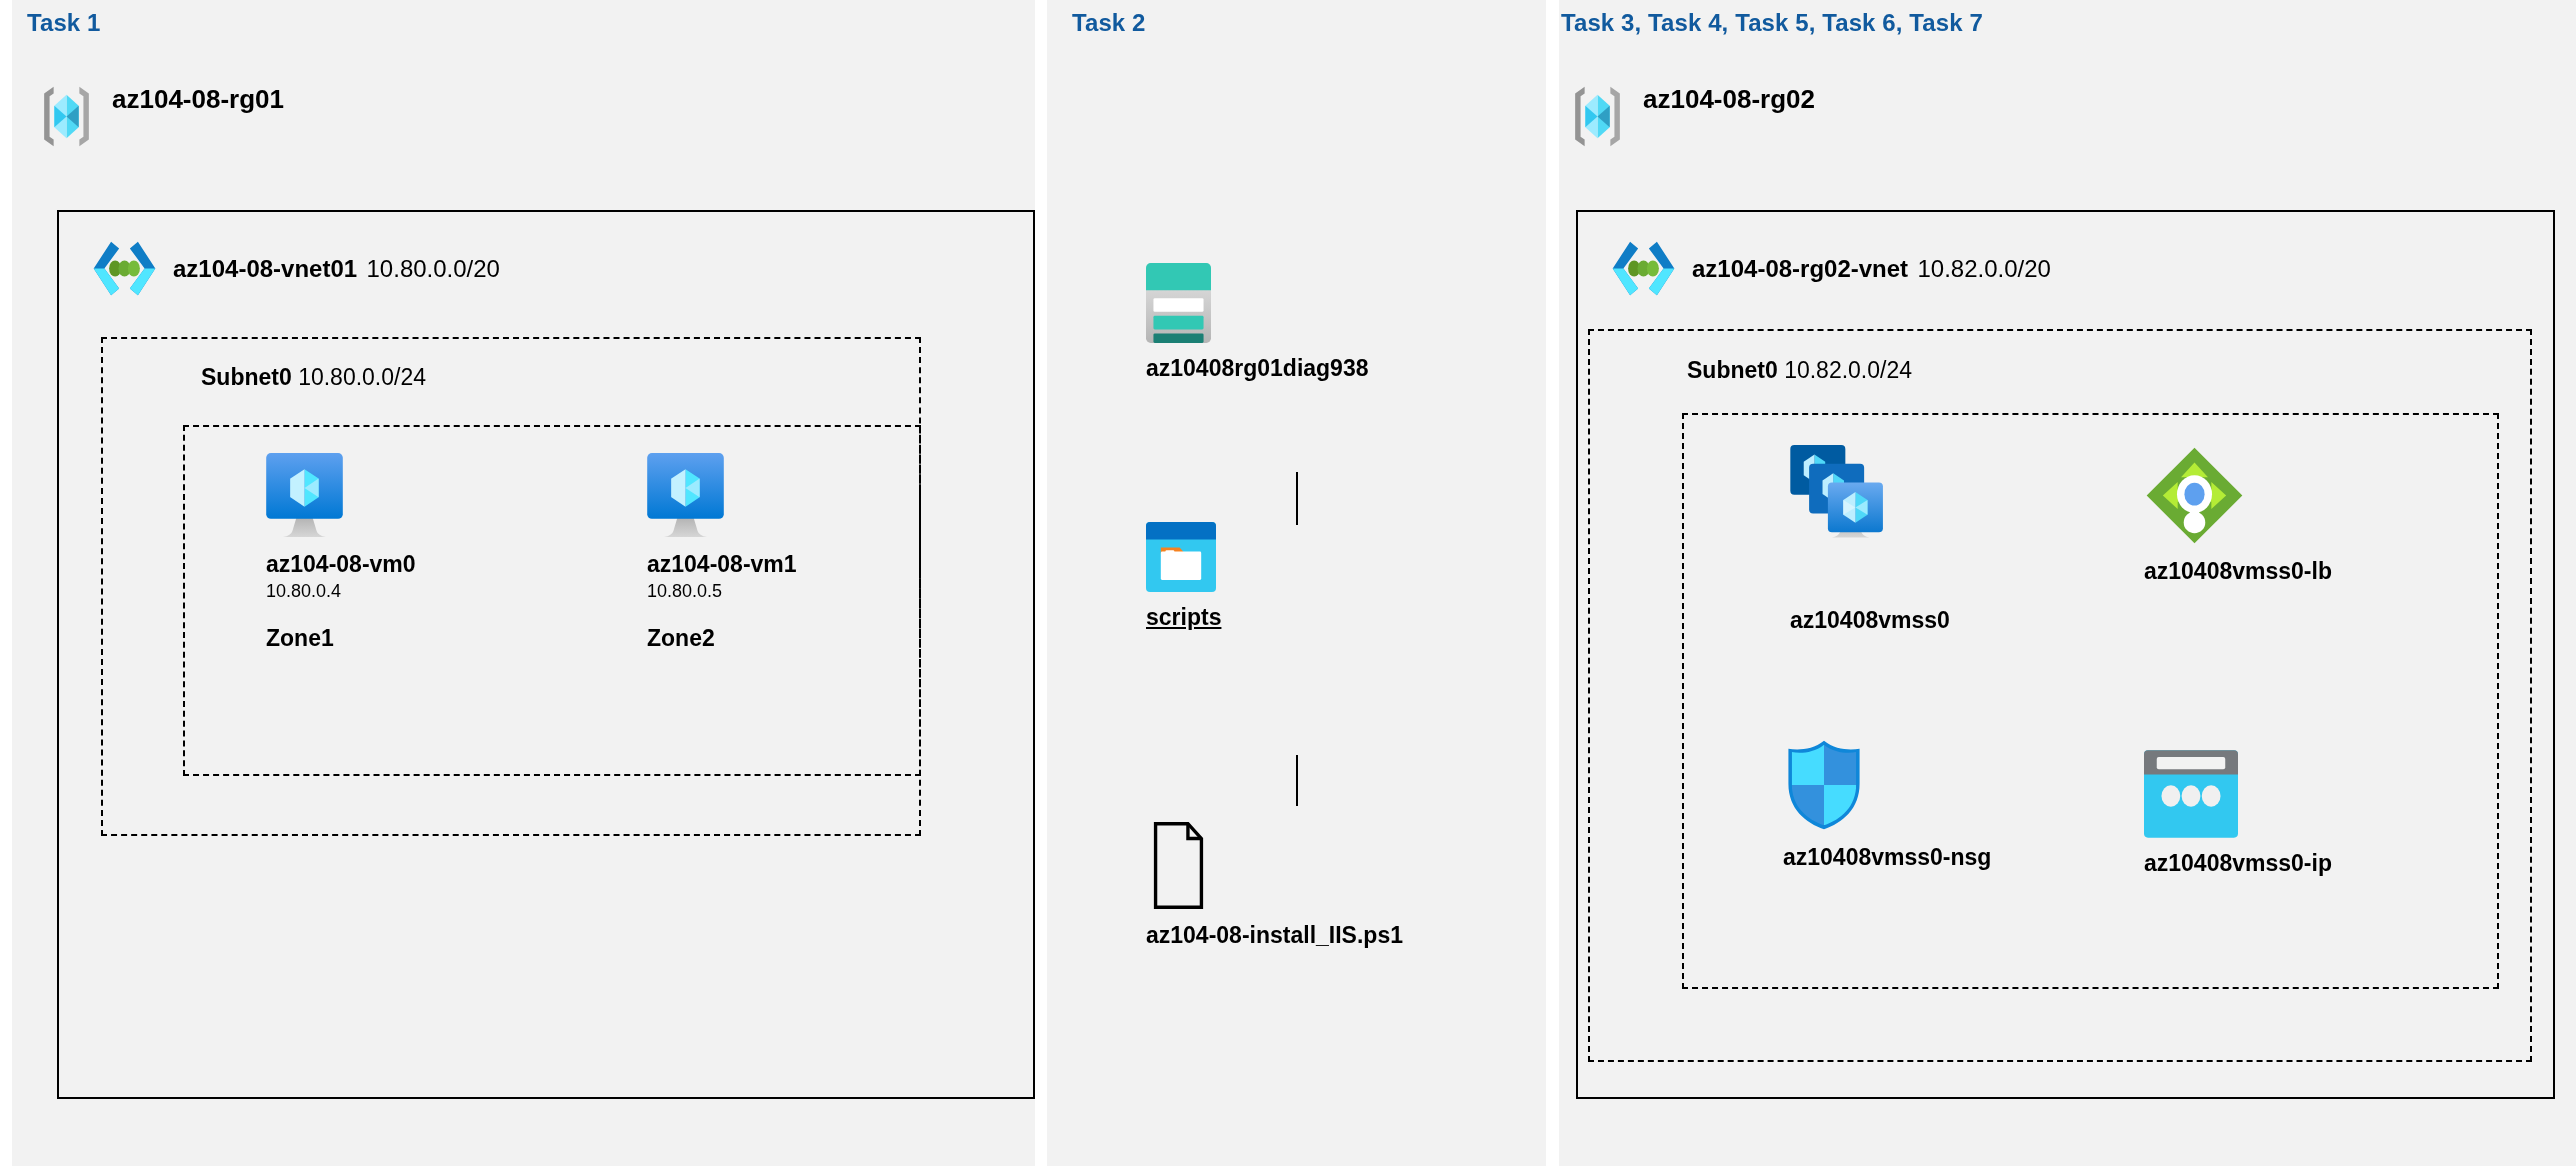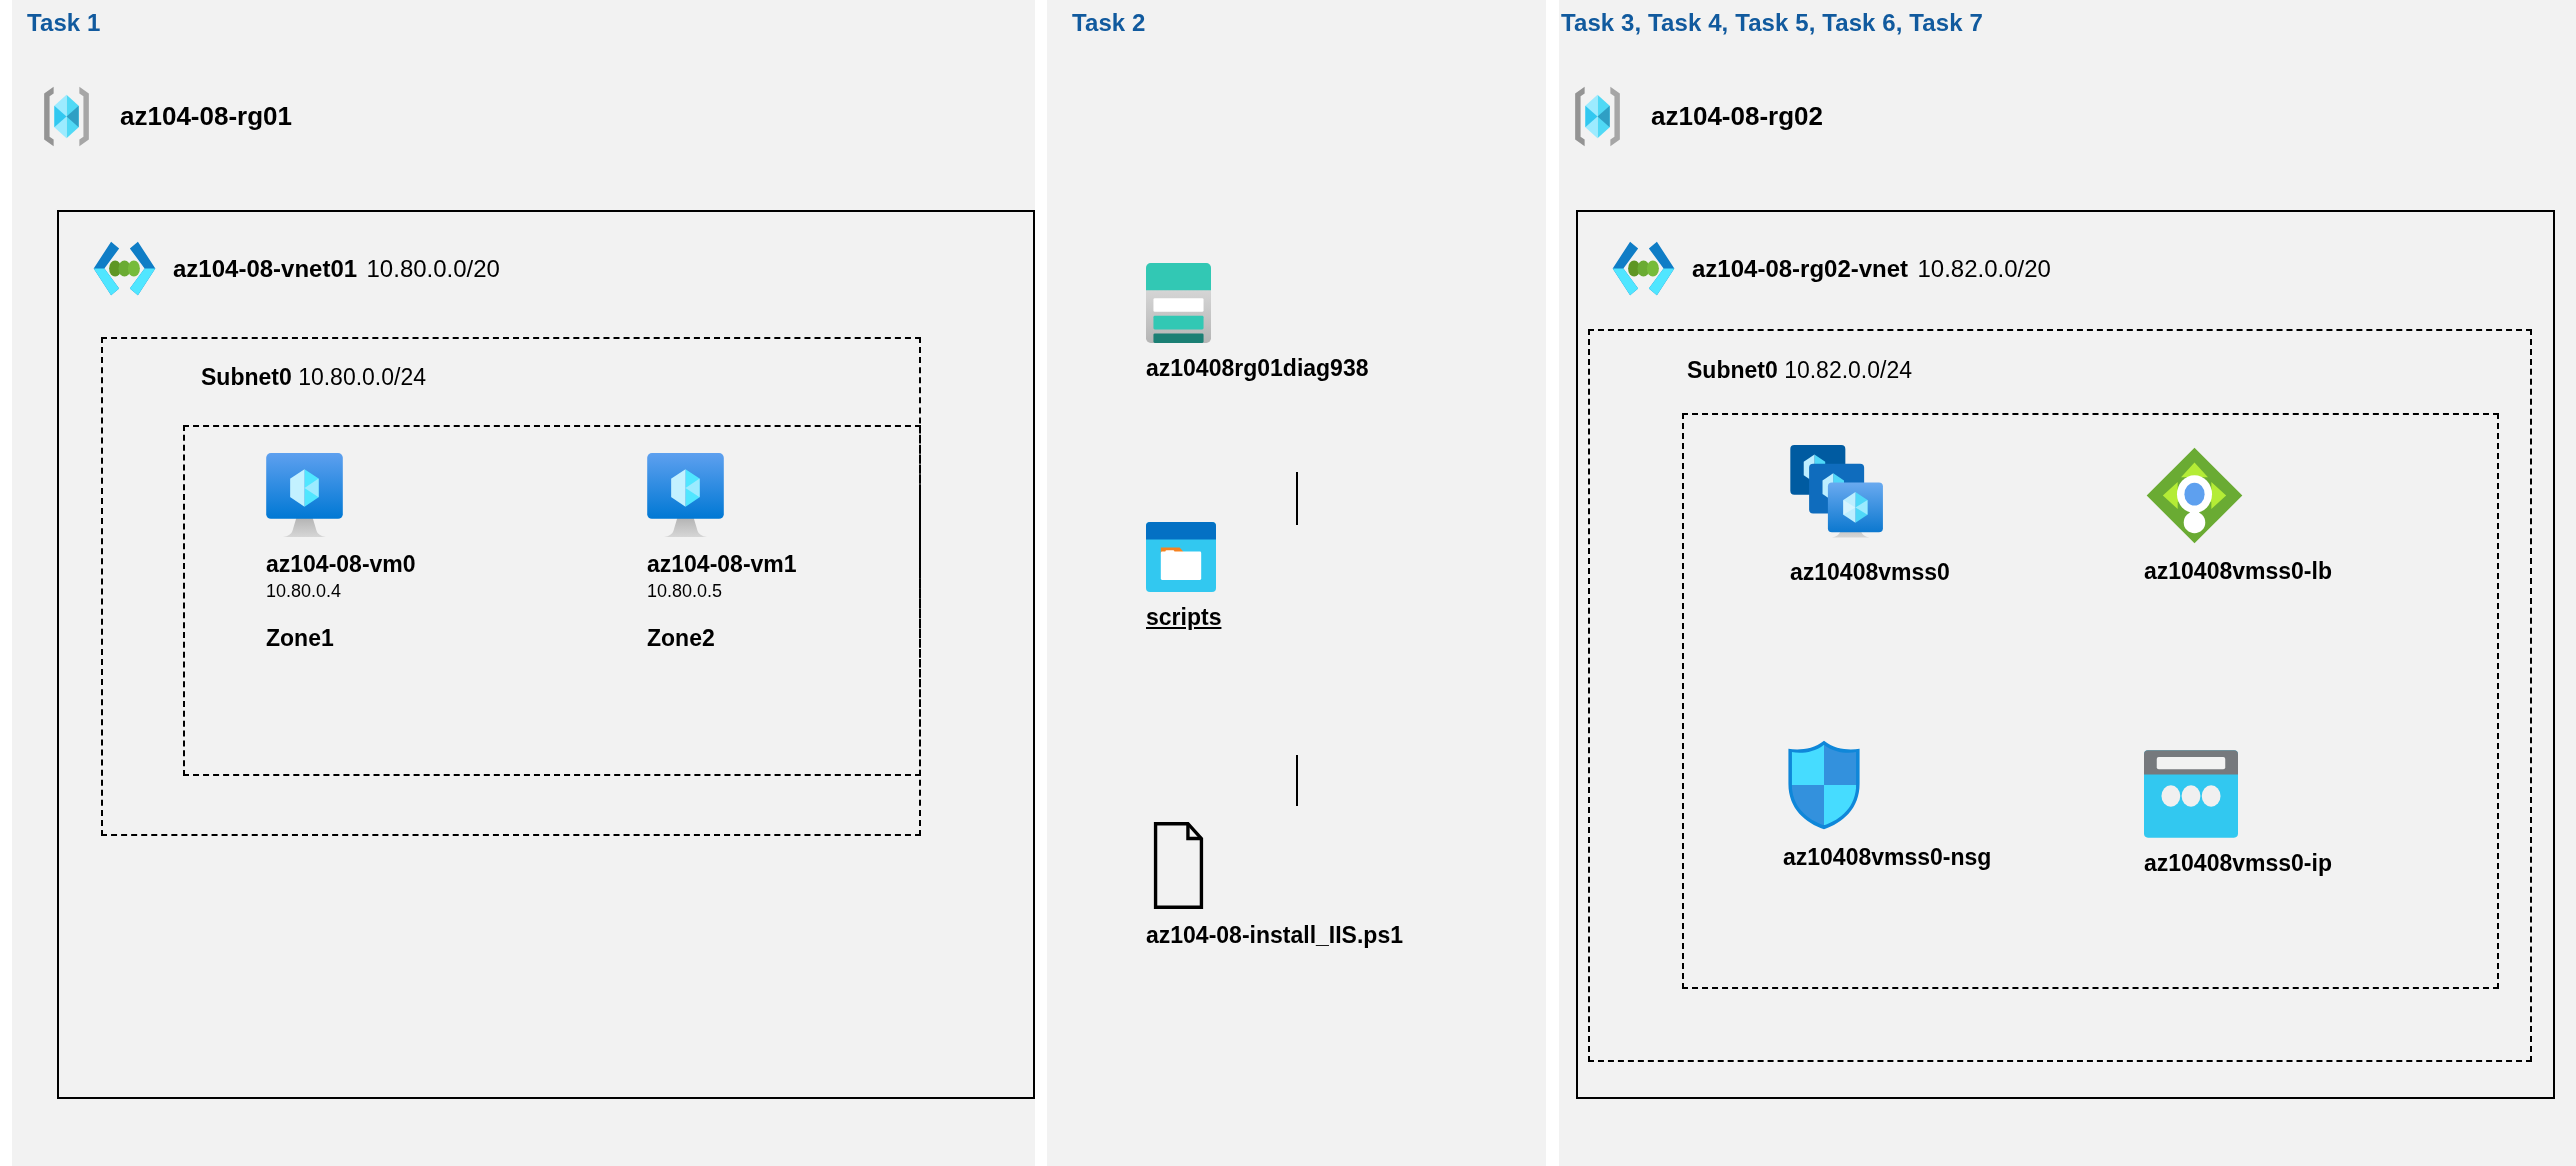--- a/index.html
+++ b/index.html
@@ -4,21 +4,21 @@
 <style>
   html,body{margin:0;padding:0;background:#ffffff;}
   body{width:2576px;height:1166px;position:relative;
        font-family:"Liberation Sans", sans-serif;
        -webkit-font-smoothing:antialiased;}
 
   .panel{position:absolute;background:#f2f2f2;}
   .task-label{position:absolute;color:#115a9e;font-weight:bold;font-size:24px;
               letter-spacing:0.1px;white-space:nowrap;}
 
-  .rg-row{position:absolute;display:flex;align-items:center;gap:27px;}
+  .rg-row{position:absolute;display:flex;gap:19px;}
   .rg-name{font-size:26px;font-weight:bold;color:#000;white-space:nowrap;}
 
   .vnet-box{position:absolute;border:2.7px solid #000;background:#f2f2f2;box-sizing:border-box;}
   .vnet-row{position:absolute;display:flex;align-items:center;gap:15px;}
   .vnet-name{font-size:24px;font-weight:bold;color:#000;white-space:nowrap;}
   .vnet-cidr{font-size:24px;font-weight:normal;color:#000000;white-space:nowrap;margin-left:9.4px;}
 
   .dashed{position:absolute;border:2.7px dashed #000;box-sizing:border-box;}
   .subnet-label{position:absolute;font-size:23px;color:#000;white-space:nowrap;}
   .subnet-label b{font-weight:bold;}
@@ -225,21 +225,21 @@
 
 <div class="dashed" style="left:1588px;top:329px;width:944px;height:733px;"></div>
 
 <div class="subnet-label" style="left:1687px;top:357px;">
   <b>Subnet0</b>
   <span>10.82.0.0/24</span>
 </div>
 
 <div class="dashed" style="left:1682px;top:413px;width:817px;height:576px;"></div>
 
-<div class="node" style="left:1790px;top:445px;width:283px;">
+<div class="node" style="left:1790px;top:445px;width:283px;gap:48px;">
   <span>
     <svg width="108" height="102" viewBox="0 0 160 152">
       <defs>
         <linearGradient id="vss3" x1="0" y1="0" x2="0" y2="1">
           <stop offset="0" stop-color="#6aaaf0"></stop>
             <stop offset="1" stop-color="#0c78cf"></stop>
         </linearGradient>
         <linearGradient id="vsst" x1="0" y1="0" x2="0" y2="1">
           <stop offset="0" stop-color="#b3b3b3"></stop>
             <stop offset="1" stop-color="#d6d6d6"></stop>

